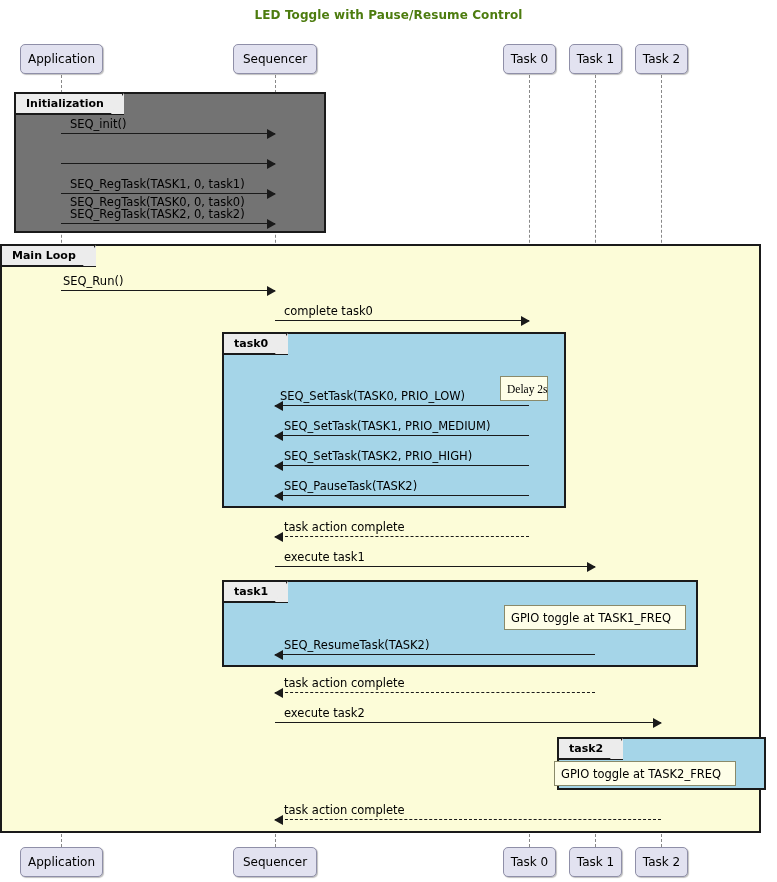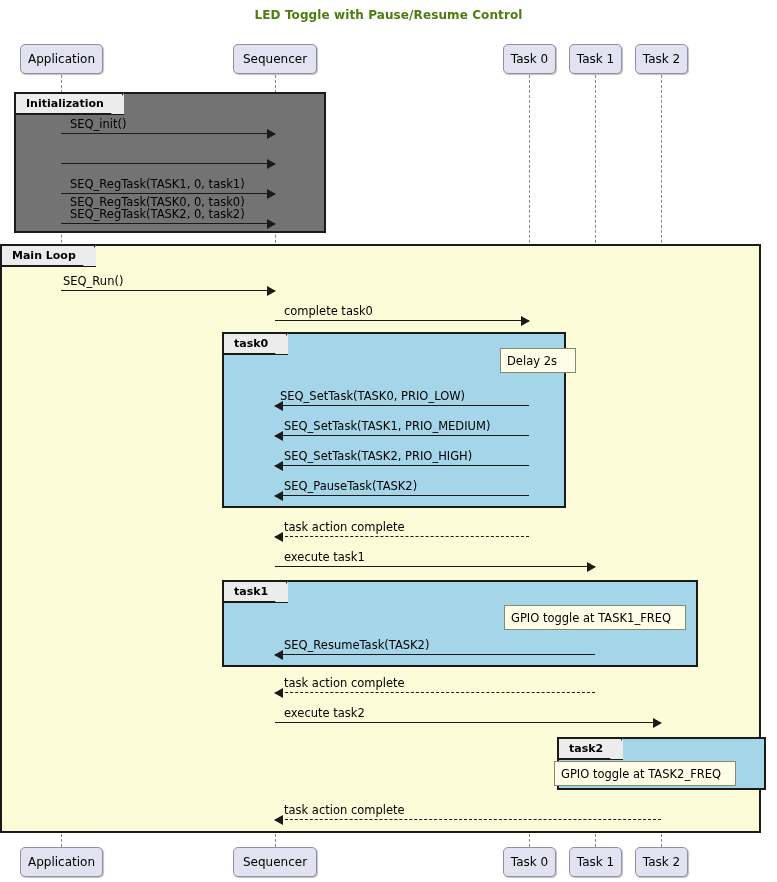--- a/index.html
+++ b/index.html
@@ -228,21 +228,21 @@
       <div class="msg" style="left: 275px; top: 722px; width: 386px;">
         <div class="arrowhead right"></div>
       </div>
       <div class="msg-label" style="left: 284px; top: 707px;">execute task2</div>
       <div class="msg dashed" style="left: 275px; top: 819px; width: 386px;">
         <div class="arrowhead left"></div>
       </div>
       <div class="msg-label" style="left: 284px; top: 804px;">task action complete</div>
     </div>
   <div id="notes">
-      <div class="note" style="left: 500px; top: 348px; width: 76px;">Delay 2s</div>
+      <div class="note" style="left: 500px; top: 376px; width: 48px; font-family: Liberation Serif, serif;">Delay 2s</div>
       <div class="note" style="left: 504px; top: 605px; width: 182px;">GPIO toggle at TASK1_FREQ</div>
       <div class="note" style="left: 554px; top: 761px; width: 182px;">GPIO toggle at TASK2_FREQ</div>
     </div>
   <div id="participants-top">
       <div class="participant" style="left: 20px; top: 44px; width: 83px;">Application</div>
       <div class="participant" style="left: 233px; top: 44px; width: 84px;">Sequencer</div>
       <div class="participant" style="left: 503px; top: 44px; width: 53px;">Task 0</div>
       <div class="participant" style="left: 569px; top: 44px; width: 53px;">Task 1</div>
       <div class="participant" style="left: 635px; top: 44px; width: 53px;">Task 2</div>
     </div>

